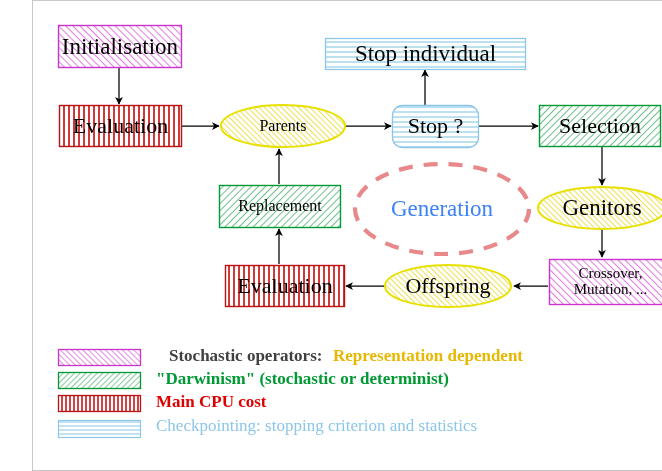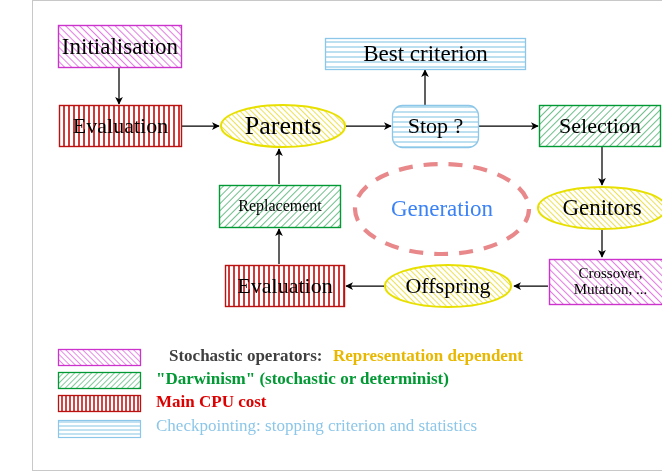--- a/index.html
+++ b/index.html
@@ -124,25 +124,25 @@
     <rect x="192.5" y="264.5" width="119" height="41" fill="url(#p-red)" stroke="#BB1111" stroke-width="1.4"></rect>
 
     <rect x="25.5" y="348.5" width="82" height="16" fill="url(#sw-magenta)" stroke="#CC33CC" stroke-width="1.3"></rect>
     <rect x="25.5" y="371.5" width="82" height="16" fill="url(#sw-green)" stroke="#009933" stroke-width="1.3"></rect>
     <rect x="25.5" y="394.5" width="82" height="16" fill="url(#sw-red)" stroke="#BB1111" stroke-width="1.3"></rect>
     <rect x="25.5" y="419.5" width="82" height="17" fill="url(#sw-blue)" stroke="#8CC6E8" stroke-width="1.2"></rect>
   </svg>
 
   <div class="lbl" style="left:25px;top:24px;width:124px;height:43px;font-size:23px;">Initialisation</div>
 
-  <div class="lbl" style="left:292px;top:34px;width:201px;height:37px;font-size:23px;">Best criterion</div>
+  <div class="lbl" style="left:292px;top:34px;width:201px;height:37px;font-size:23px;">Stop individual</div>
 
   <div class="lbl" style="left:26px;top:104px;width:123px;height:42px;font-size:22px;">Evaluation</div>
 
-  <div class="lbl" style="left:188px;top:104px;width:124px;height:42px;font-size:26px;">Parents</div>
+  <div class="lbl" style="left:188px;top:104px;width:124px;height:42px;font-size:16px;">Parents</div>
 
   <div class="lbl" style="left:359px;top:104px;width:87px;height:43px;font-size:22px;">Stop ?</div>
 
   <div class="lbl" style="left:186px;top:184px;width:122px;height:43px;font-size:16px;">Replacement</div>
 
   <div class="lbl" style="left:506px;top:104px;width:122px;height:42px;font-size:22px;">Selection</div>
 
   <div class="lbl" style="left:322px;top:186px;width:174px;height:44px;font-size:23px;color:#3b82f6;">Generation</div>
 
   <div class="lbl" style="left:505px;top:186px;width:128px;height:42px;font-size:23px;">Genitors</div>

